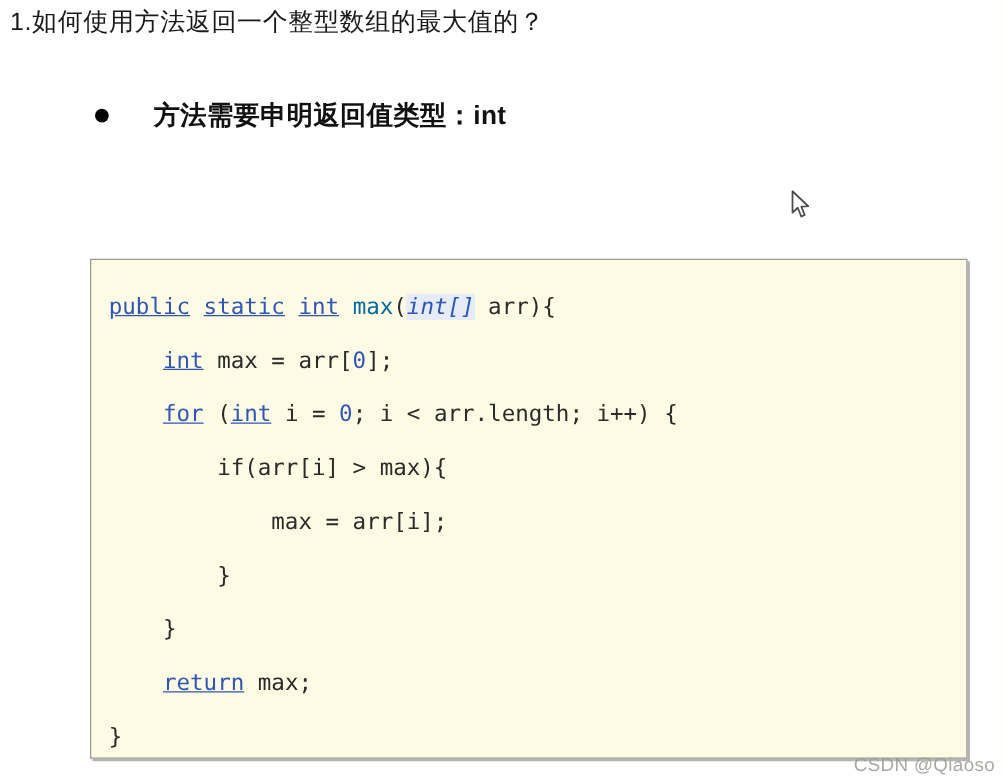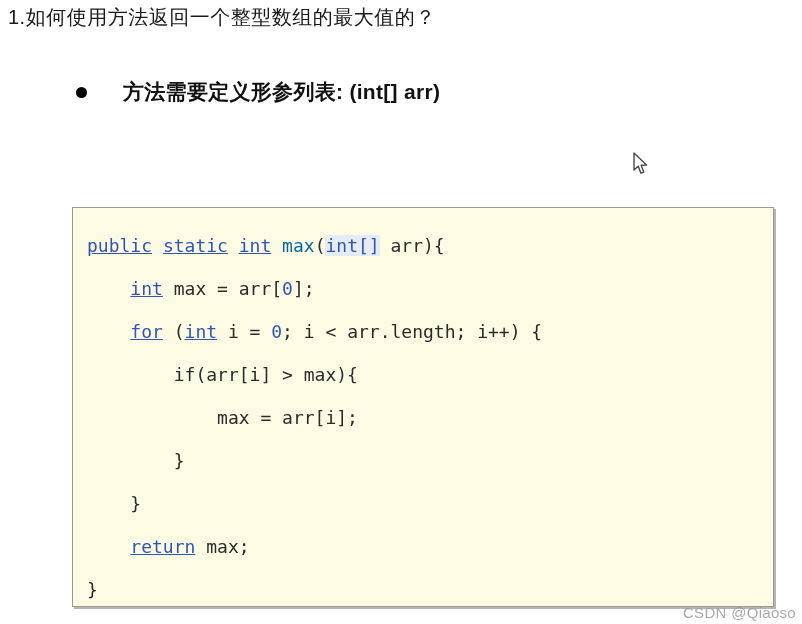--- a/index.html
+++ b/index.html
@@ -90,20 +90,21 @@
   }
   .code-line {
     white-space: pre;
   }
   .tok-kw    { color: #2f55b5; text-decoration: underline; }
   .tok-fn    { color: #0369a1; }
   .tok-num   { color: #2f55b5; }
   .tok-type-hl {
     color: #2f55b5;
     background: #e6ecf7;
+    font-style: italic;
   }
   .tok-plain { color: #2b2b2b; }
 
   
   .watermark {
     position: absolute;
     right: 6px;
     bottom: 3px;
     font-size: 15px;
     color: #9a9a95;
@@ -113,21 +114,21 @@
   }
 </style>
 </head>
 <body>
 
 <div class="slide-title">1.如何使用方法返回一个整型数组的最大值的？</div>
 
 <div class="bullet-list">
   <div class="bullet-row">
     <span class="bullet-dot"></span>
-    <span class="bullet-text">方法需要定义形参列表: (int[] arr)</span>
+    <span class="bullet-text">方法需要申明返回值类型：int</span>
   </div>
 </div>
 
 <div class="mouse-cursor">
   <svg width="18" height="24" viewBox="0 0 18 24" xmlns="http://www.w3.org/2000/svg">
     <path d="M2 1 L2 18 L6.2 14.2 L9 21.2 L11.8 20.0 L9.1 13.3 L14.6 13.0 Z" fill="#ffffff" stroke="#4a4a4a" stroke-width="1.4" stroke-linejoin="round"></path>
   </svg>
 </div>
 
 <div class="code-box">

